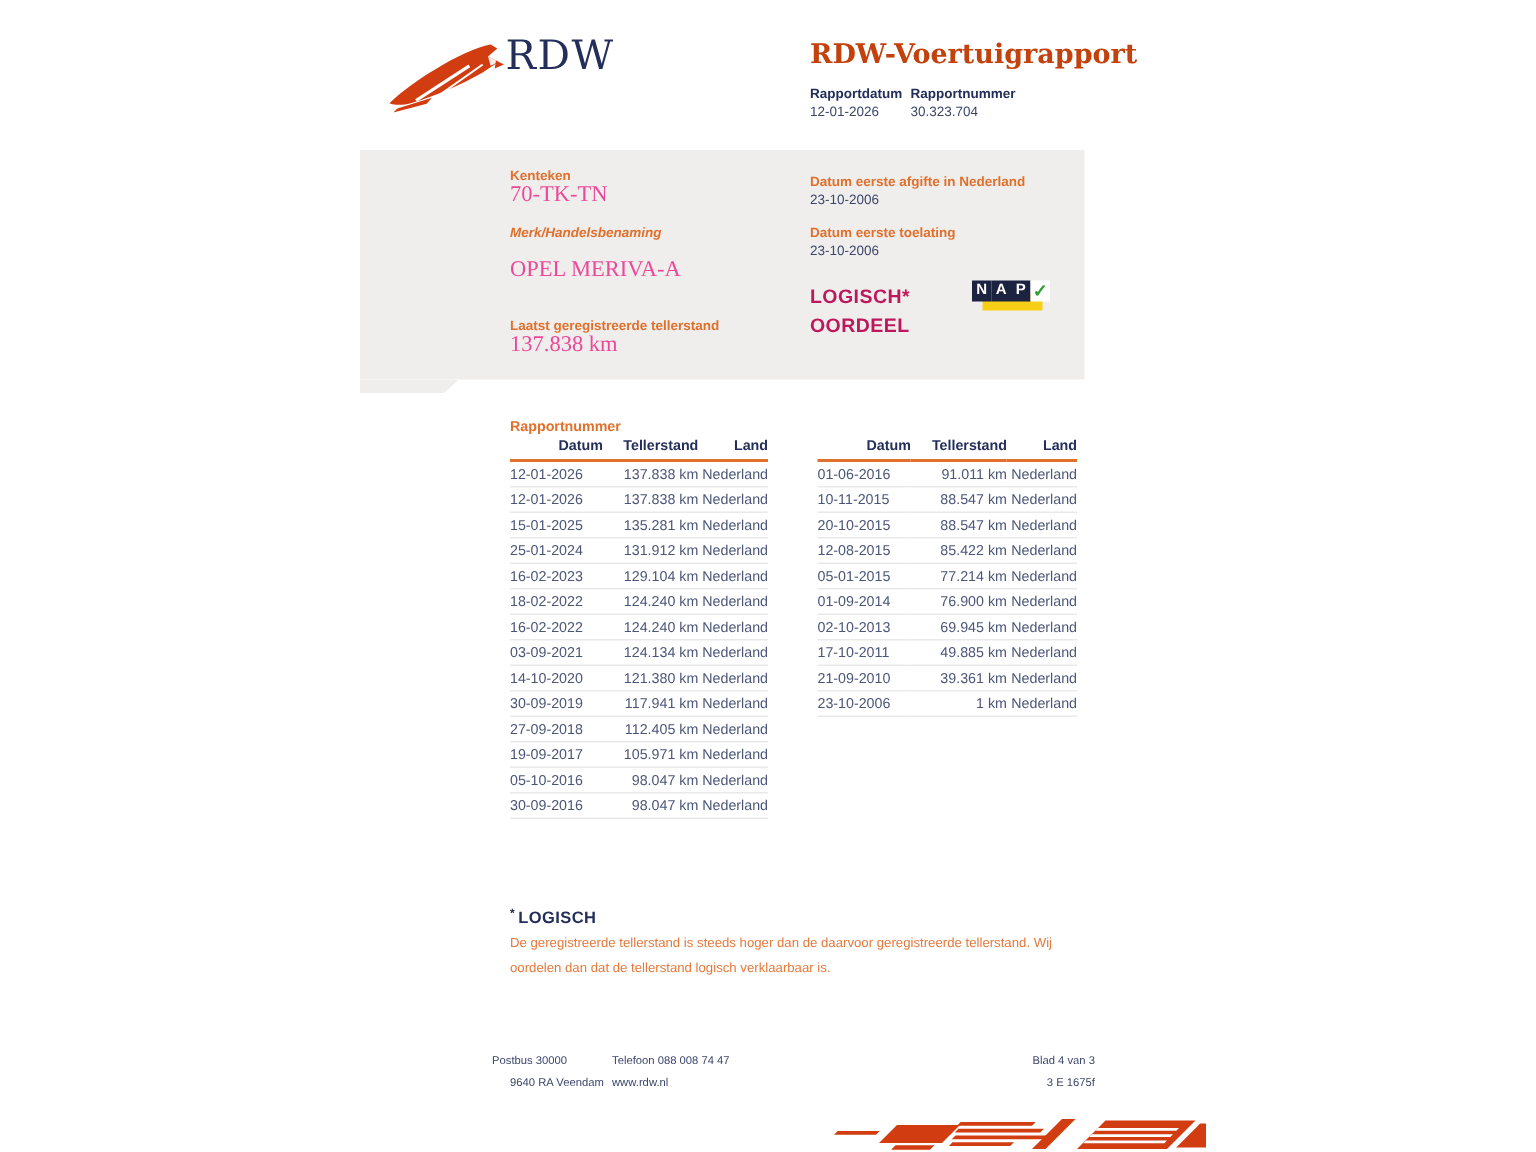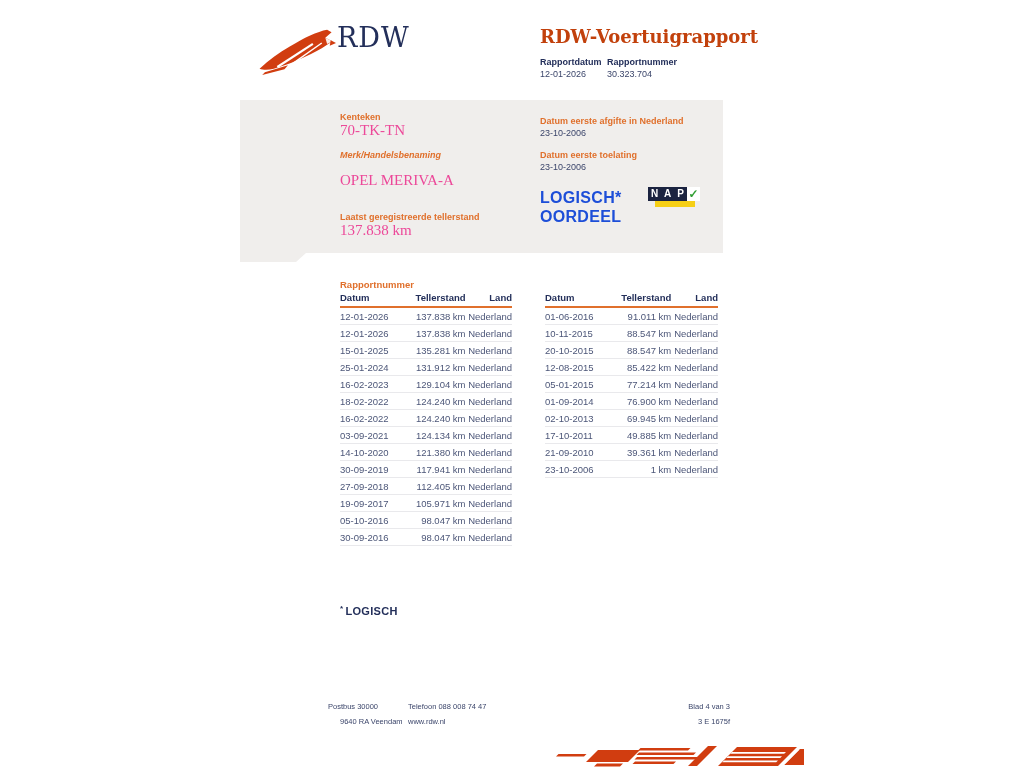--- a/index.html
+++ b/index.html
@@ -14,34 +14,34 @@
   .meta-label { font-size:9px; font-weight:bold; color:#232f5a; }
   .meta-value { font-size:9px; color:#3c466b; }
 
   
   .summary-box { left:240px; top:100px; width:483px; height:153px; background:#f0eeec; }
   .summary-tab { left:240px; top:253px; width:66px; height:9px; background:#f0eeec;
                  clip-path:polygon(0 0, 100% 0, calc(100% - 10px) 100%, 0 100%); }
   .field-label { font-size:9px; font-weight:bold; color:#e0702c; }
   .field-value-serif { font-family:Liberation Serif, serif; font-size:15px; color:#ec4899; }
   .field-value-sm { font-size:9px; color:#3c466b; }
-  .oordeel { font-size:16px; font-weight:bold; color:#1d4ed8; line-height:19px; letter-spacing:0.3px; }
+  .oordeel { font-size:13px; font-weight:bold; color:#be185d; line-height:19px; letter-spacing:0.3px; }
 
   
   .nap { left:648px; top:187px; width:50px; height:22px; }
   .nap .gold { position:absolute; left:7px; top:8px; width:40px; height:12px; background:#f6cf16; }
   .nap .cell { position:absolute; top:0; width:13px; height:14px; background:#1b2340; color:#fff;
                font-size:10px; font-weight:bold; text-align:center; line-height:14px; }
   .nap .check-cell { position:absolute; top:0; left:39px; width:13px; height:14px; background:#ffffff;
                color:#2f9e32; font-size:12px; font-weight:bold; text-align:center; line-height:14px; }
 
   
   .table-title { left:340px; top:279px; font-size:9.5px; font-weight:bold; color:#e0702c; }
   .km-table { border-collapse:collapse; table-layout:fixed; }
-  .km-table th { font-size:9.5px; font-weight:bold; color:#232f5a; text-align:left;
+  .km-table th { font-size:9.5px; font-weight:bold; color:#232f5a; text-align:right;
                  padding:1px 0 3px; border-bottom:2px solid #e0702c; }
   .km-table th.r, .km-table td.r { text-align:right; }
   .km-table td { font-size:9.5px; color:#4c5678; padding:2.5px 0; border-bottom:1px solid #e9e9ec; }
   .tbl-left  { left:340px; top:291px; width:172px; }
   .tbl-right { left:545px; top:291px; width:173px; }
   .c1 { width:36%; } .c2 { width:37%; } .c3 { width:27%; }
 
   
   .expl-head { left:340px; top:604px; font-size:11px; font-weight:bold; color:#232f5a; letter-spacing:0.3px; }
   .expl-head .ast { font-size:8px; vertical-align:4px; margin-right:2px; }
@@ -246,20 +246,21 @@
           <td class="c1">23-10-2006</td>
           <td class="c2 r">1 km</td>
           <td class="c3 r">Nederland</td>
         </tr>
       </tbody>
   </table>
 
   <div class="abs expl-head">
     <span class="ast">*</span><span>LOGISCH</span>
   </div>
+  <div class="abs expl-body">De geregistreerde tellerstand is steeds hoger dan de daarvoor geregistreerde tellerstand. Wij oordelen dan dat de tellerstand logisch verklaarbaar is.</div>
 
   <div class="abs foot" style="left:328px; top:702px;">Postbus 30000</div>
   <div class="abs foot" style="left:340px; top:717px;">9640 RA Veendam</div>
   <div class="abs foot" style="left:408px; top:702px;">Telefoon 088 008 74 47</div>
   <div class="abs foot" style="left:408px; top:717px;">www.rdw.nl</div>
   <div class="abs foot foot-right" style="left:620px; top:702px;">Blad 4 van 3</div>
   <div class="abs foot foot-right" style="left:620px; top:717px;">3 E 1675f</div>
 
   <div class="abs" style="left:548px; top:744px; width:256px; height:24px; overflow:hidden;">
     <svg width="256" height="24" viewBox="0 0 256 24">

